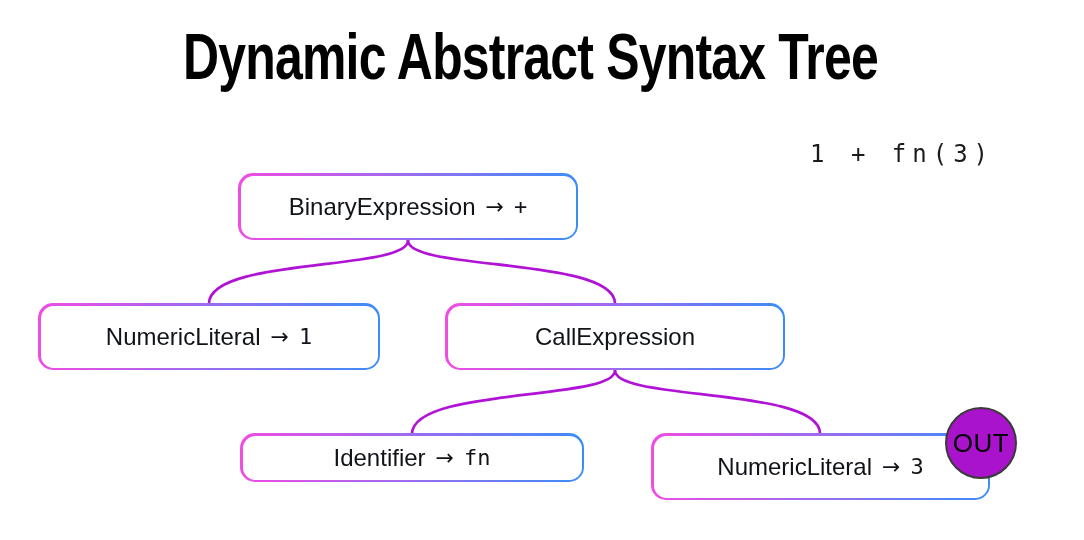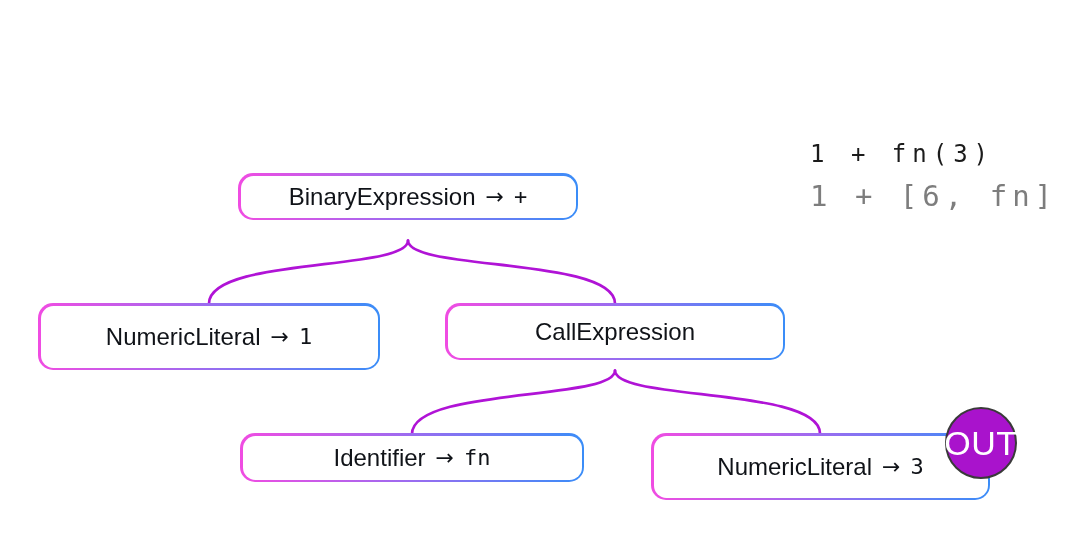--- a/index.html
+++ b/index.html
@@ -108,56 +108,58 @@
     font-size: 22px;
     color: #101318;
     padding: 0 1px;
   }
   .node-value {
     font-family: "DejaVu Sans Mono", monospace;
     font-size: 22px;
     color: #101318;
   }
 
-  .node-root  { left: 238px; top: 173px; width: 340px; height: 47px; }
+  .node-root  { left: 238px; top: 173px; width: 340px; height: 67px; }
   .node-nl1   { left:  38px; top: 303px; width: 342px; height: 67px; }
-  .node-call  { left: 445px; top: 303px; width: 340px; height: 57px; }
+  .node-call  { left: 445px; top: 303px; width: 340px; height: 67px; }
   .node-ident { left: 240px; top: 433px; width: 344px; height: 49px; }
   .node-nl3   { left: 651px; top: 433px; width: 339px; height: 67px; }
 
   
   .out-badge {
     position: absolute;
     left: 945px;
     top: 407px;
     width: 72px;
     height: 72px;
     border-radius: 50%;
     background: #a913cc;
     border: 2.5px solid #3a3a3a;
     box-sizing: border-box;
     display: flex;
     align-items: center;
     justify-content: center;
-    color: #ffffff;
-    font-size: 34px;
+    color: #000000;
+    font-size: 26px;
     font-weight: 500;
     letter-spacing: 0.5px;
     z-index: 3;
   }
 </style>
 </head>
 <body>
 
 <div class="stage">
 
+  <div class="title-wrap">
+    <span class="title-text">Dynamic Abstract Syntax Tree</span>
+  </div>
 
   <div class="code-panel">
     <div class="code-src">1 + fn(3)</div>
-    <div class="code-eval">1 + [6, fn]</div>
   </div>
 
   <svg class="edges" viewBox="0 0 1084 540" aria-hidden="true">
     <path d="M408,240.5 C408,271 209,257 209,303.5"></path>
     <path d="M408,240.5 C408,271 615,257 615,303.5"></path>
     <path d="M615,370.5 C615,401 412,387 412,434"></path>
     <path d="M615,370.5 C615,401 820,387 820,433.5"></path>
   </svg>
 
   <div class="node node-root">

